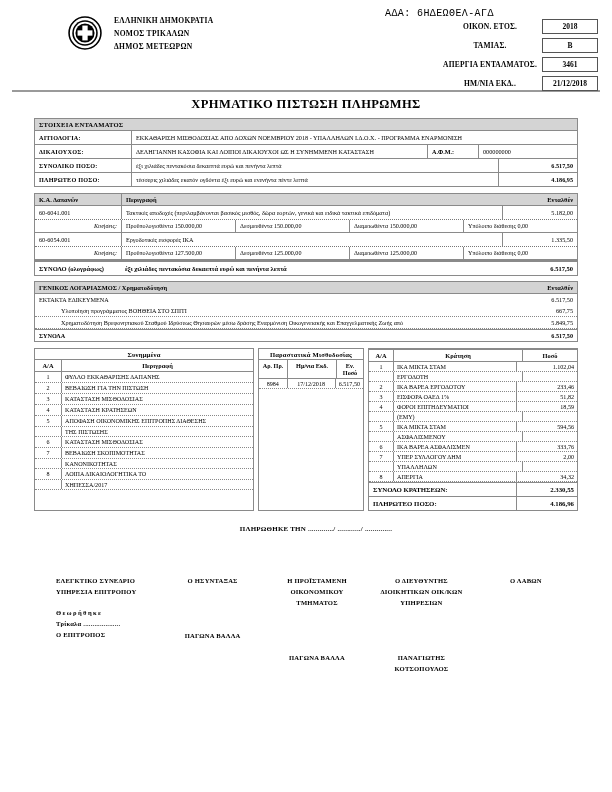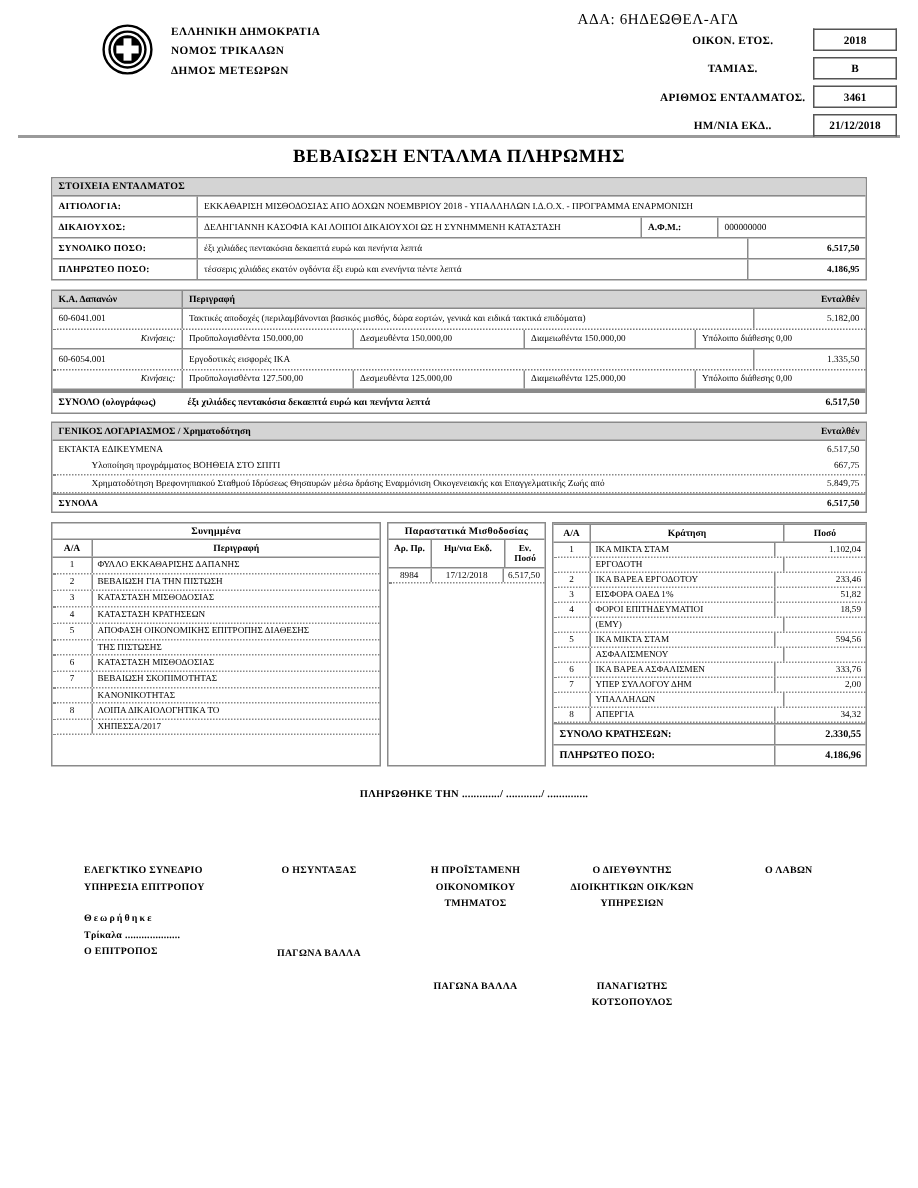--- a/index.html
+++ b/index.html
@@ -29,21 +29,21 @@
     position: absolute; left: 288px; top: 16px;
     font-family: "Liberation Sans", sans-serif;
     font-size: 6.2px; line-height: 9px; font-weight: bold;
     display: flex; gap: 4px;
   }
   .ida-title { font-size: 8px; line-height: 10px; letter-spacing: .2px; white-space: nowrap;}
   .ida-sig { font-size: 3.1px; line-height: 4.2px; width: 58px; word-break: break-all; color:#000; }
 
   .ada-line {
     position: absolute; left: 385px; top: 8px;
-    font-family: Liberation Serif, serif;
+    font-family: Liberation Mono, monospace;
     font-size: 10px; letter-spacing: .4px; white-space: nowrap;
   }
   .meta-table {
     position: absolute; right: 14px; top: 19px;
     border-collapse: collapse; font-size: 7.5px; font-weight: bold;
   }
   .meta-table td { padding: 0; }
   .meta-label { text-align: center; padding-right: 5px !important; white-space: nowrap; letter-spacing: .2px;}
   .meta-val {
     border: 1px solid #555; width: 54px; height: 13px;
@@ -195,36 +195,36 @@
             <td class="meta-spacer" colspan="2"></td>
           </tr>
       <tr>
         <td class="meta-label">ΤΑΜΙΑΣ.</td>
         <td class="meta-val">Β</td>
       </tr>
       <tr>
             <td class="meta-spacer" colspan="2"></td>
           </tr>
       <tr>
-        <td class="meta-label">ΑΡΙΘΜΟΣ ΕΝΤΑΛΜΑΤΟΣ.</td>
+        <td class="meta-label">ΑΠΕΡΓΙΑ ΕΝΤΑΛΜΑΤΟΣ.</td>
         <td class="meta-val">3461</td>
       </tr>
       <tr>
             <td class="meta-spacer" colspan="2"></td>
           </tr>
       <tr>
         <td class="meta-label">ΗΜ/ΝΙΑ ΕΚΔ..</td>
         <td class="meta-val">21/12/2018</td>
       </tr>
     </tbody>
       </table>
   </div>
 
   <div class="rule"></div>
-  <div class="doc-title">ΒΕΒΑΙΩΣΗ ΕΝΤΑΛΜΑ ΠΛΗΡΩΜΗΣ</div>
+  <div class="doc-title">ΧΡΗΜΑΤΙΚΟ ΠΙΣΤΩΣΗ ΠΛΗΡΩΜΗΣ</div>
 
   <div class="panel">
     <div class="band">
       <span>ΣΤΟΙΧΕΙΑ ΕΝΤΑΛΜΑΤΟΣ</span>
       <span></span>
     </div>
 
     <div class="row">
       <div class="cell c-label">ΑΙΤΙΟΛΟΓΙΑ:</div>
       <div class="cell c-body">ΕΚΚΑΘΑΡΙΣΗ ΜΙΣΘΟΔΟΣΙΑΣ ΑΠΟ ΔΟΧΩΝ ΝΟΕΜΒΡΙΟΥ 2018 - ΥΠΑΛΛΗΛΩΝ Ι.Δ.Ο.Χ. - ΠΡΟΓΡΑΜΜΑ ΕΝΑΡΜΟΝΙΣΗ</div>

